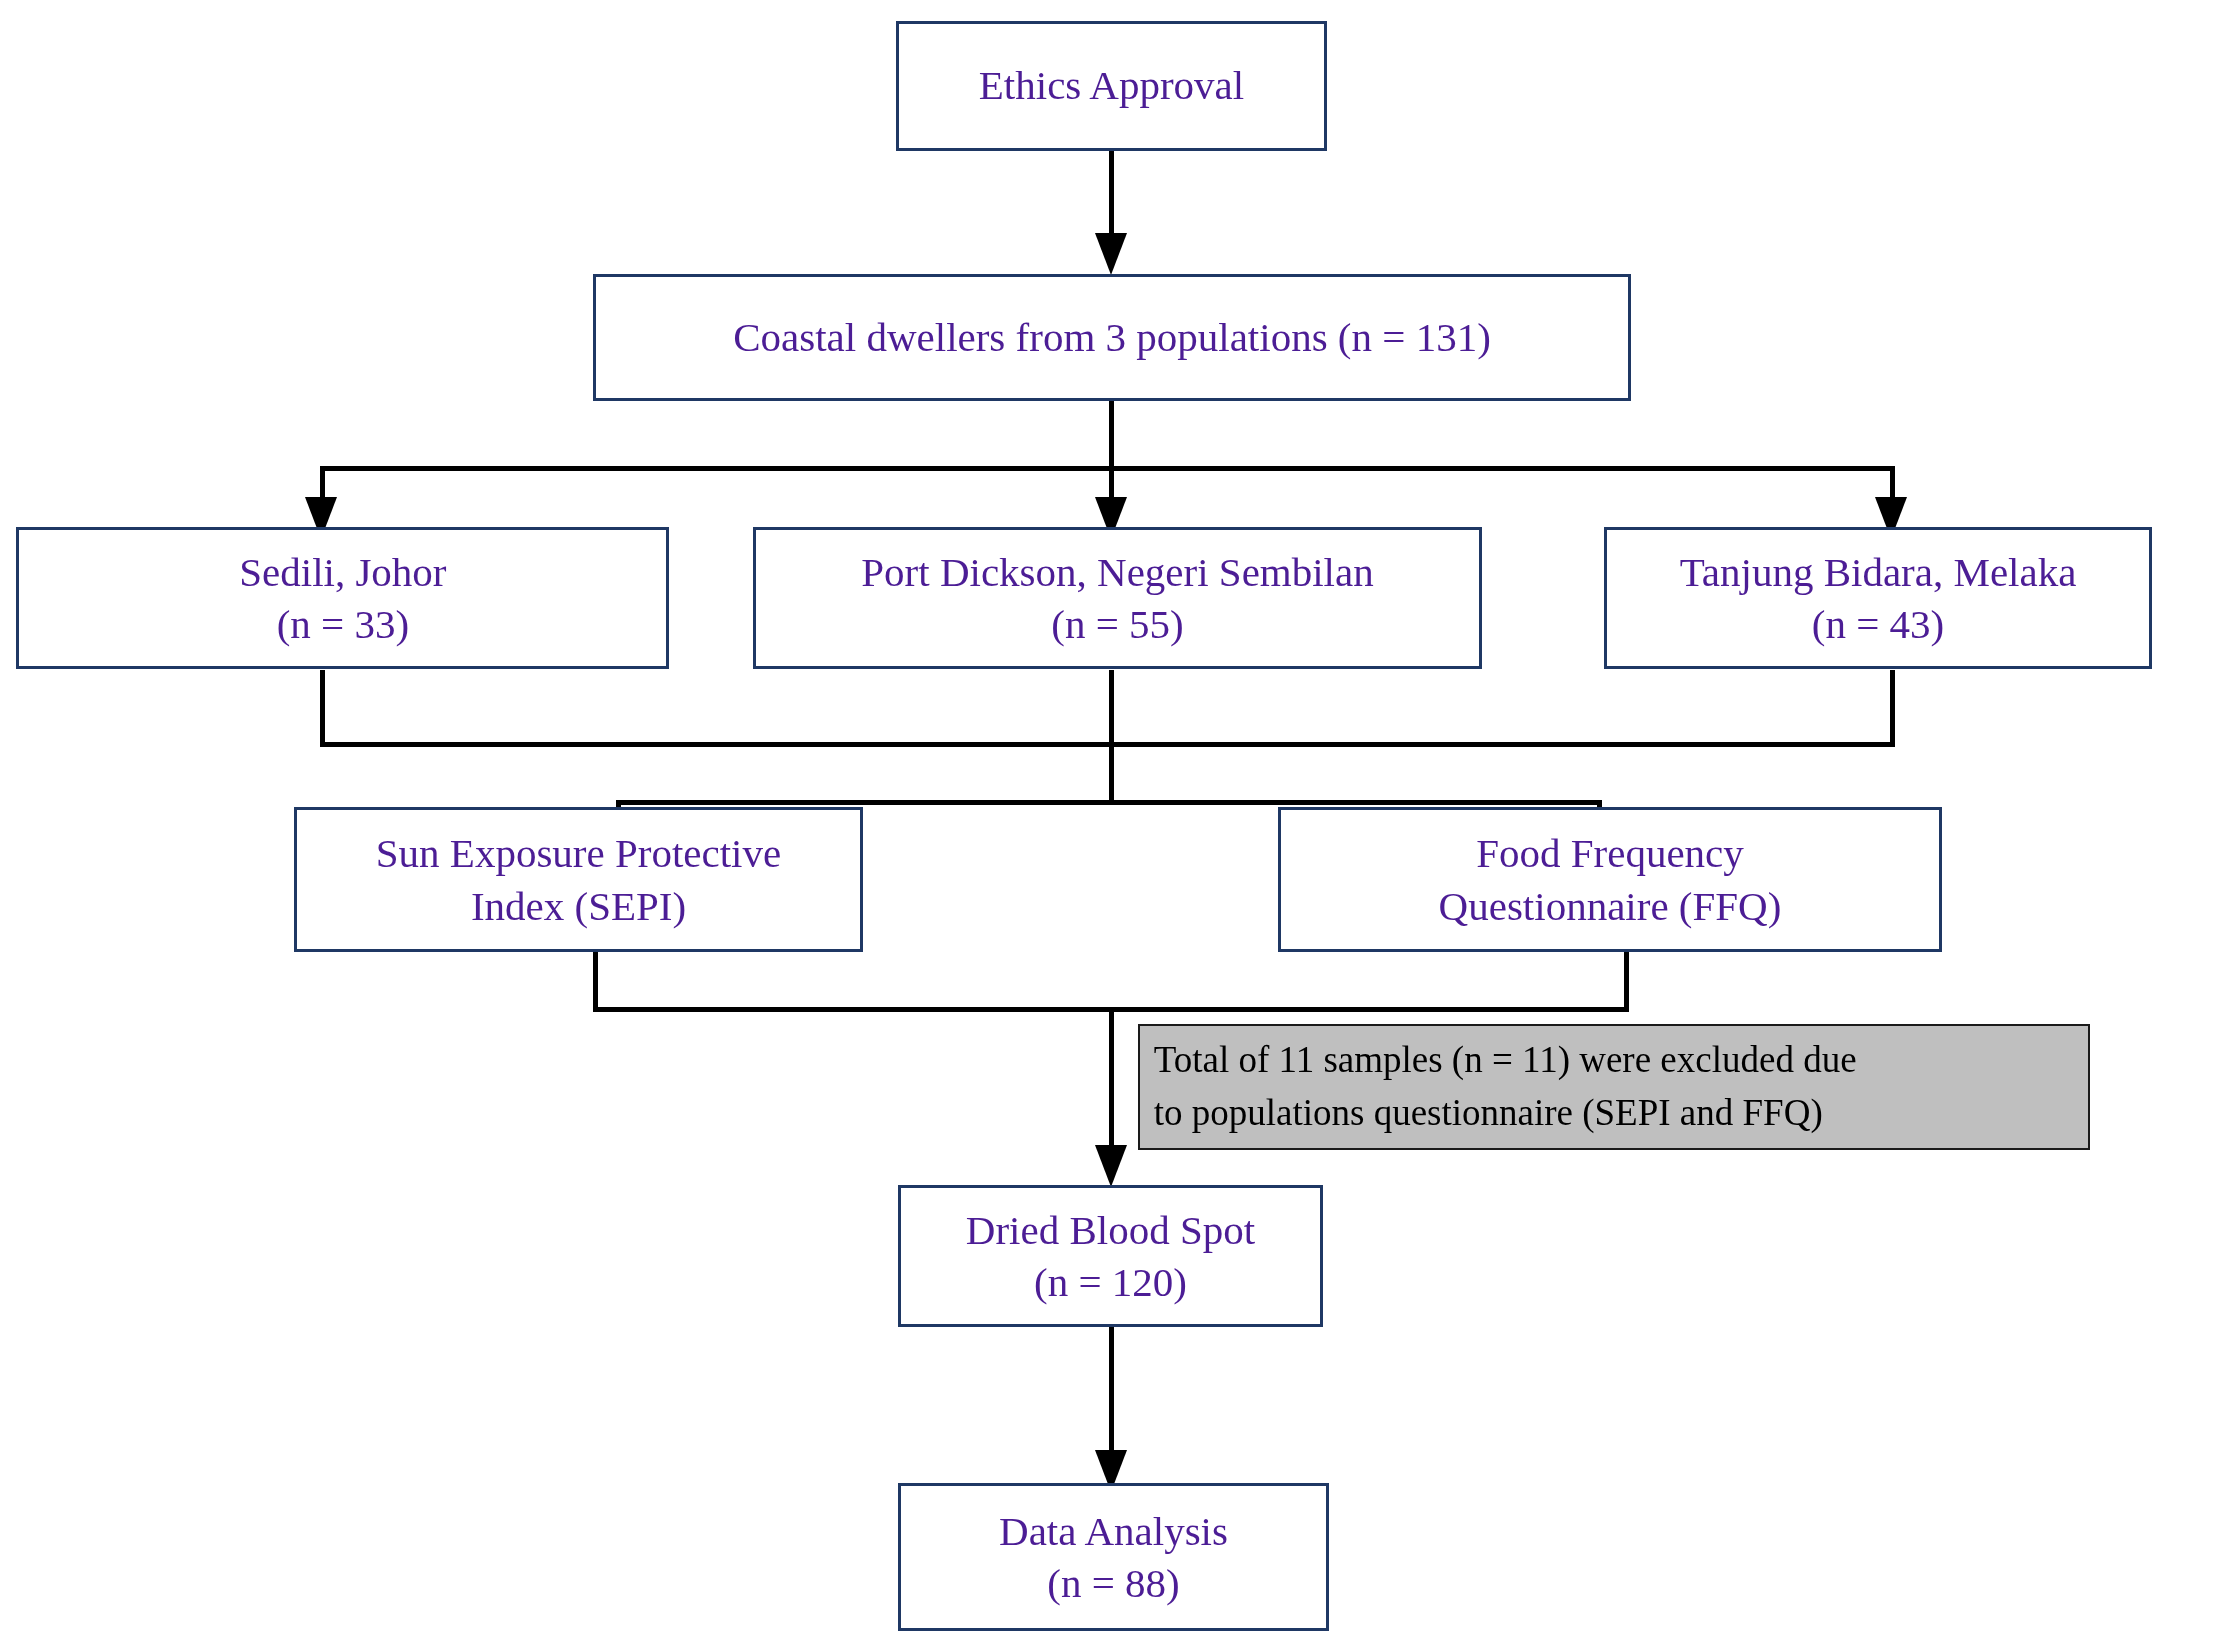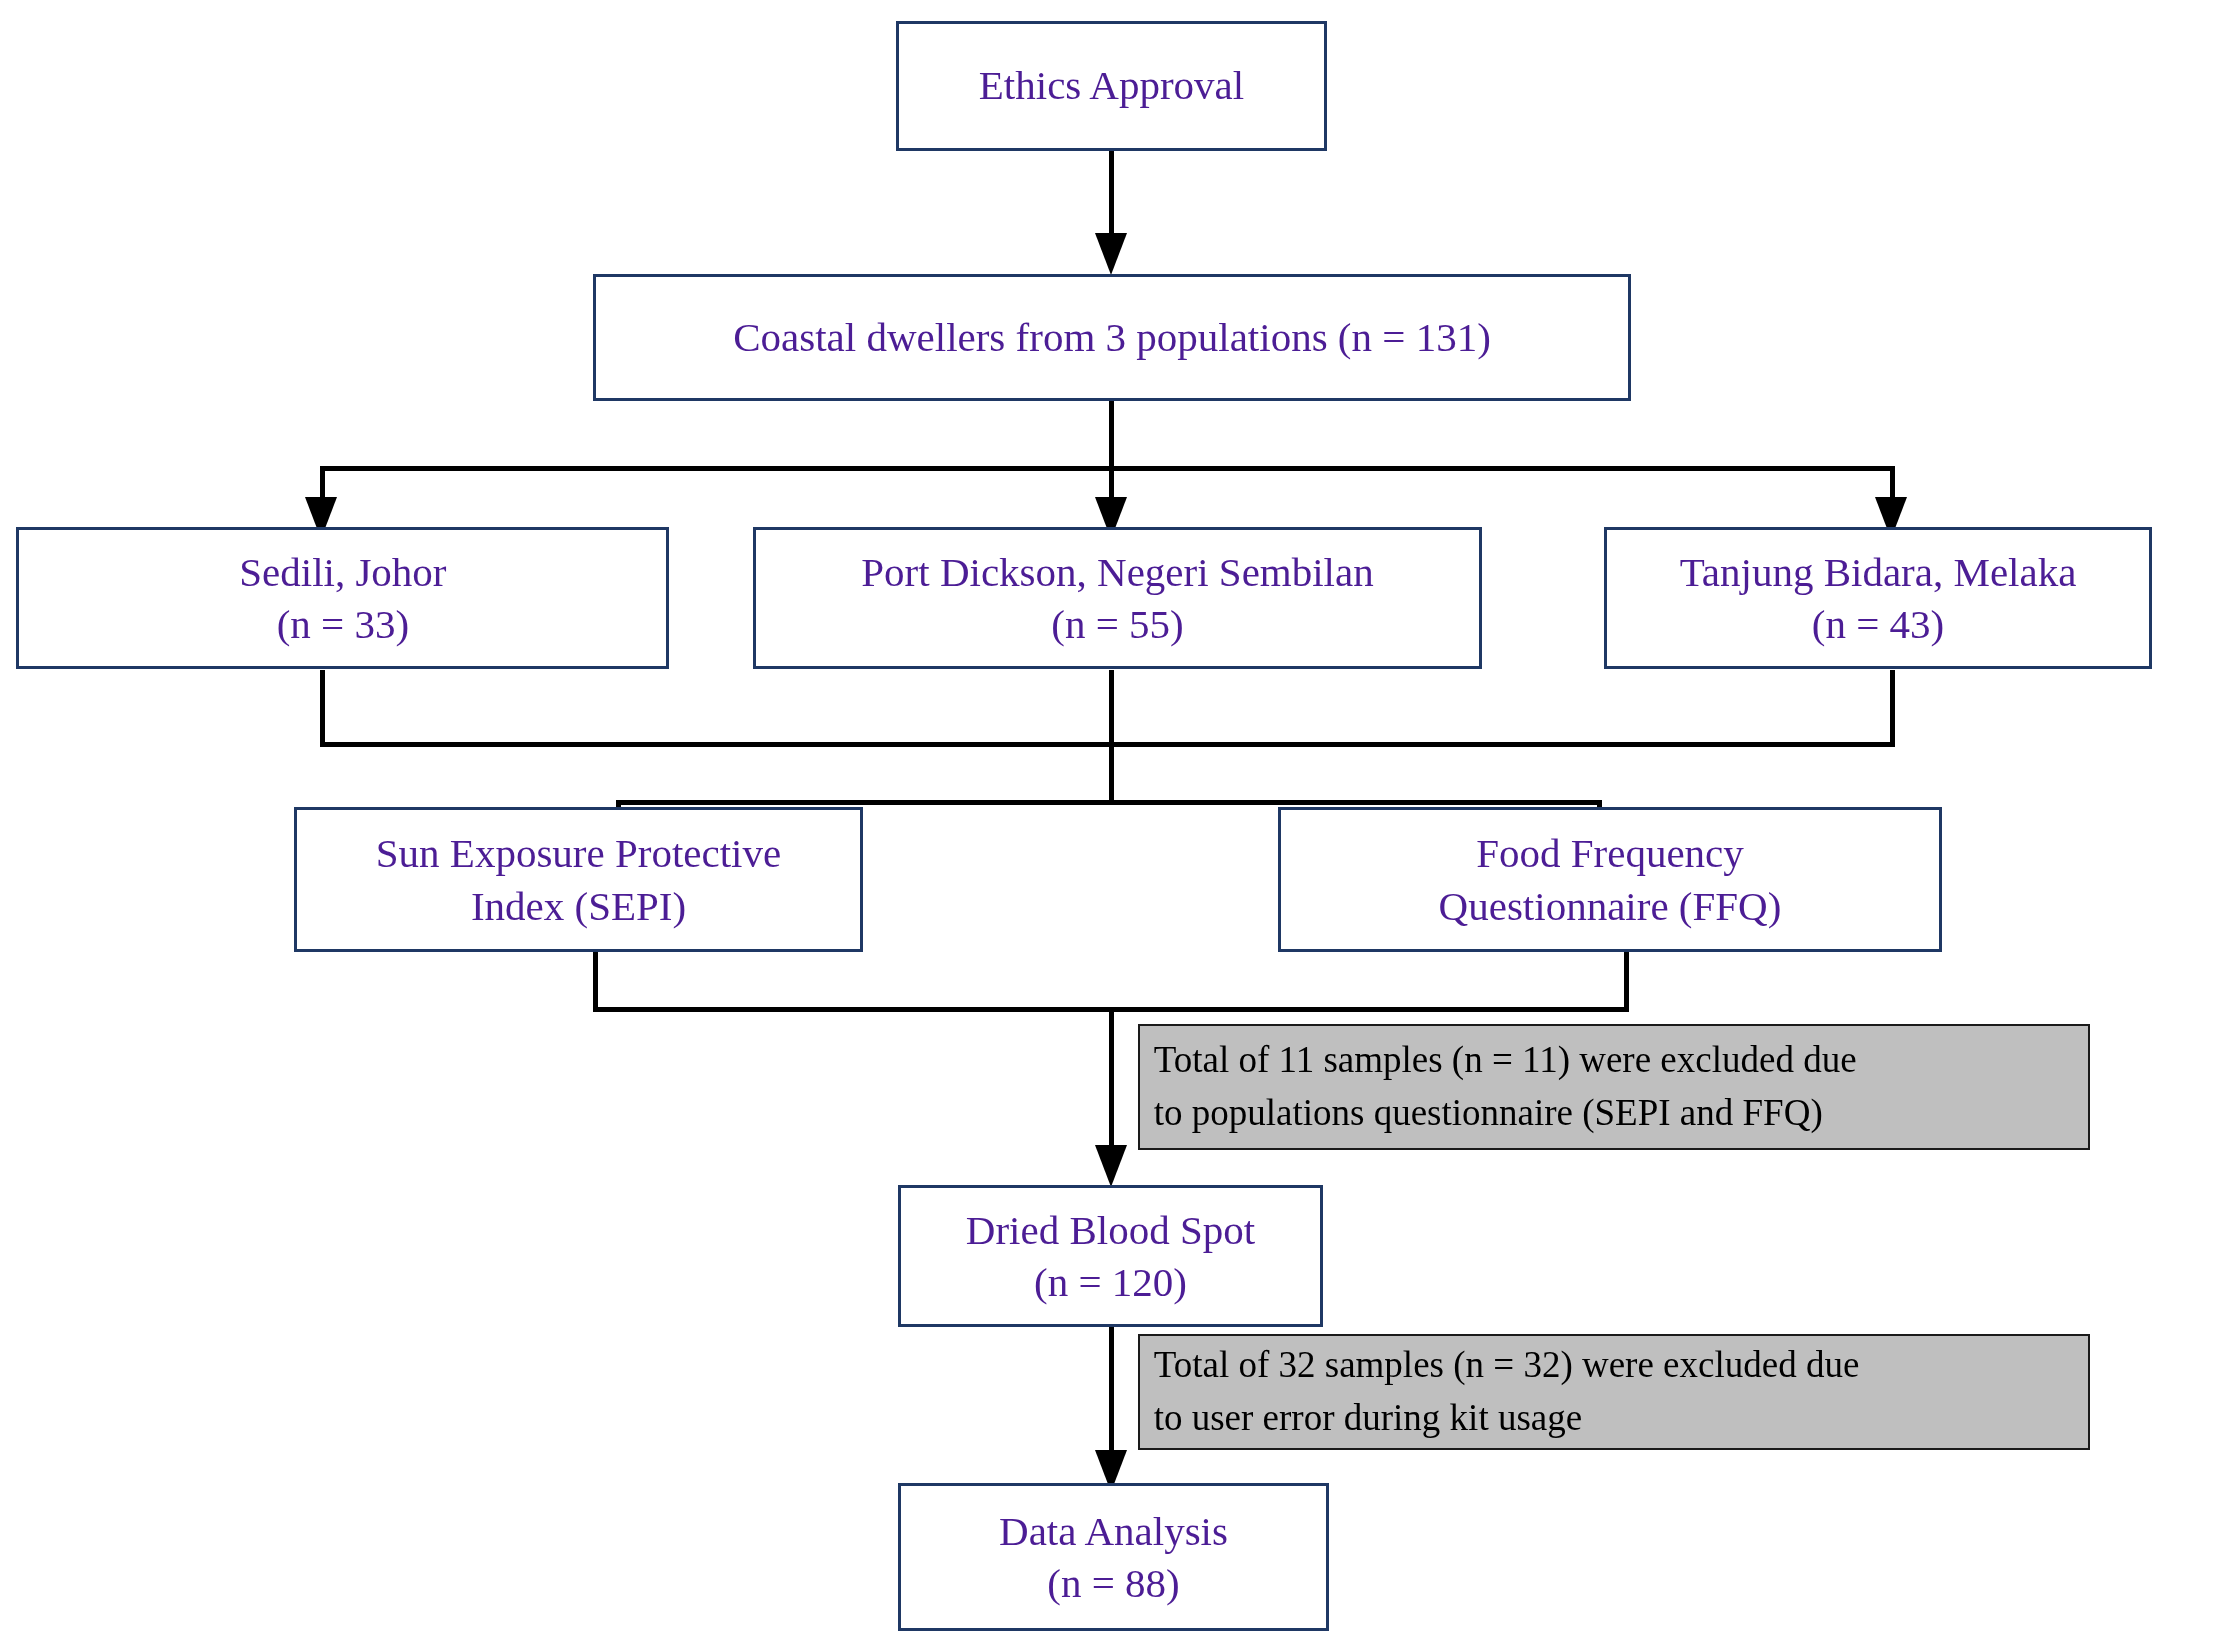--- a/index.html
+++ b/index.html
@@ -176,24 +176,20 @@
   <div class="node" style="left:898px; top:1185px; width:425px; height:142px;">
     <span class="lines">
       <span class="ln">Dried Blood Spot</span>
       <span class="ln">(n = 120)</span>
     </span>
   </div>
 
   <div class="vline" style="left:1109px; top:1327px; height:140px;"></div>
   <div class="arrowhead" style="left:1095px; top:1450px;"></div>
 
-  <div class="note" style="left:1138px; top:1334px; width:952px; height:116px;">
-    <span class="ln">Total of 32 samples (n = 32) were excluded due</span>
-    <span class="ln">to user error during kit usage</span>
-  </div>
 
   <div class="node" style="left:898px; top:1483px; width:431px; height:148px;">
     <span class="lines">
       <span class="ln">Data Analysis</span>
       <span class="ln">(n = 88)</span>
     </span>
   </div>
 
 </div>
 

